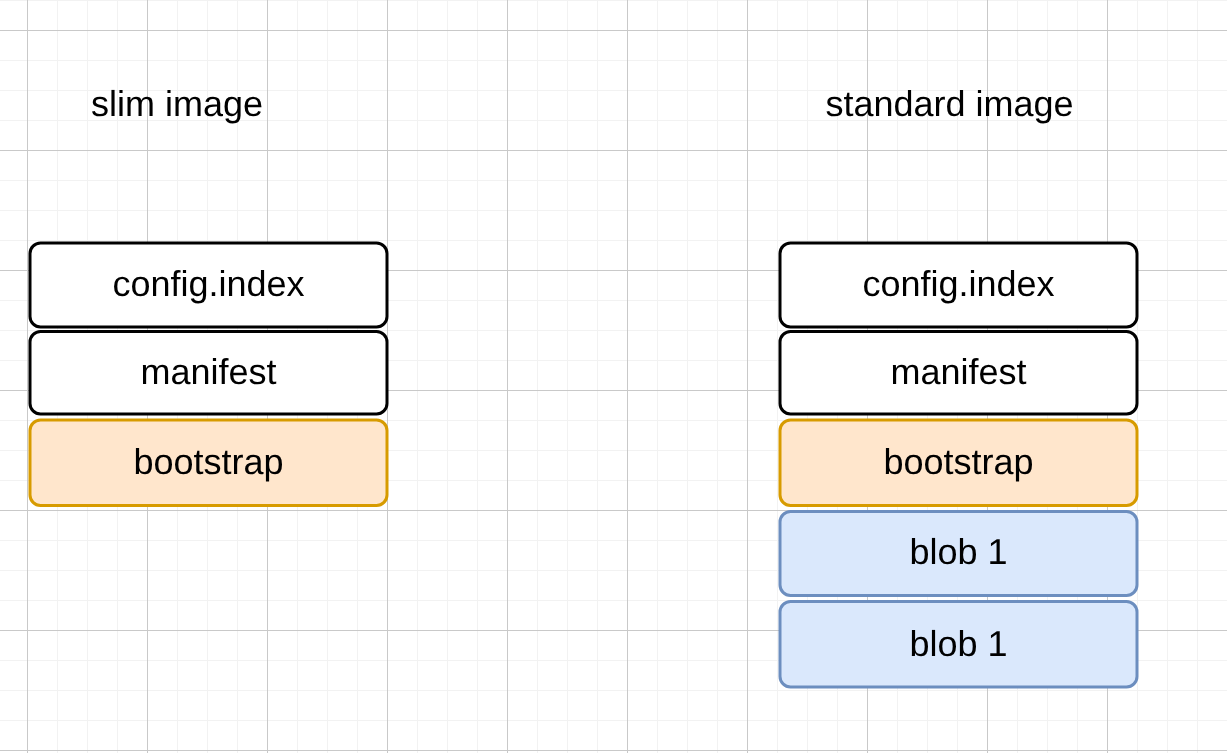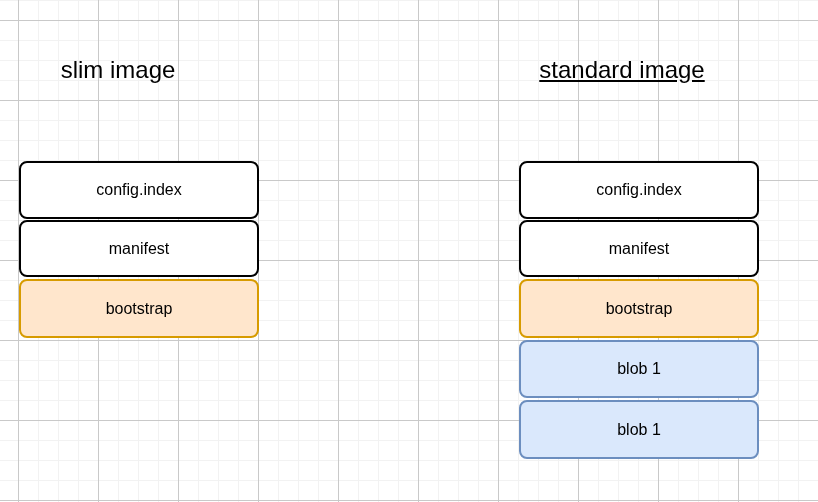--- a/index.html
+++ b/index.html
@@ -46,33 +46,33 @@
     width: 240px;
     box-sizing: border-box;
     border: 2px solid #000000;
     border-radius: 8px;
     background: #ffffff;
     display: flex;
     align-items: center;
     justify-content: center;
   }
   .node .node-label {
-    font-size: 16px;
+    font-size: 24px;
     color: #000000;
     white-space: nowrap;
   }
 </style>
 </head>
 <body>
 
 <div id="canvas">
 
   <div class="col-title" style="left:28px;  top:57px;">slim image</div>
 
-  <div class="col-title" style="left:532px; top:57px;text-decoration:underline;">standard image</div>
+  <div class="col-title" style="left:543px; top:57px;">standard image</div>
 
   <div class="node" style="left: 19px; top: 161px; height: 58px; background: rgb(255, 255, 255); border-color: rgb(0, 0, 0);">
     <span class="node-label">config.index</span>
   </div>
 
   <div class="node" style="left: 19px; top: 220px; height: 57px; background: rgb(255, 255, 255); border-color: rgb(0, 0, 0);">
     <span class="node-label">manifest</span>
   </div>
 
   <div class="node" style="left: 19px; top: 279px; height: 59px; background: rgb(255, 230, 204); border-color: rgb(215, 155, 0);">

